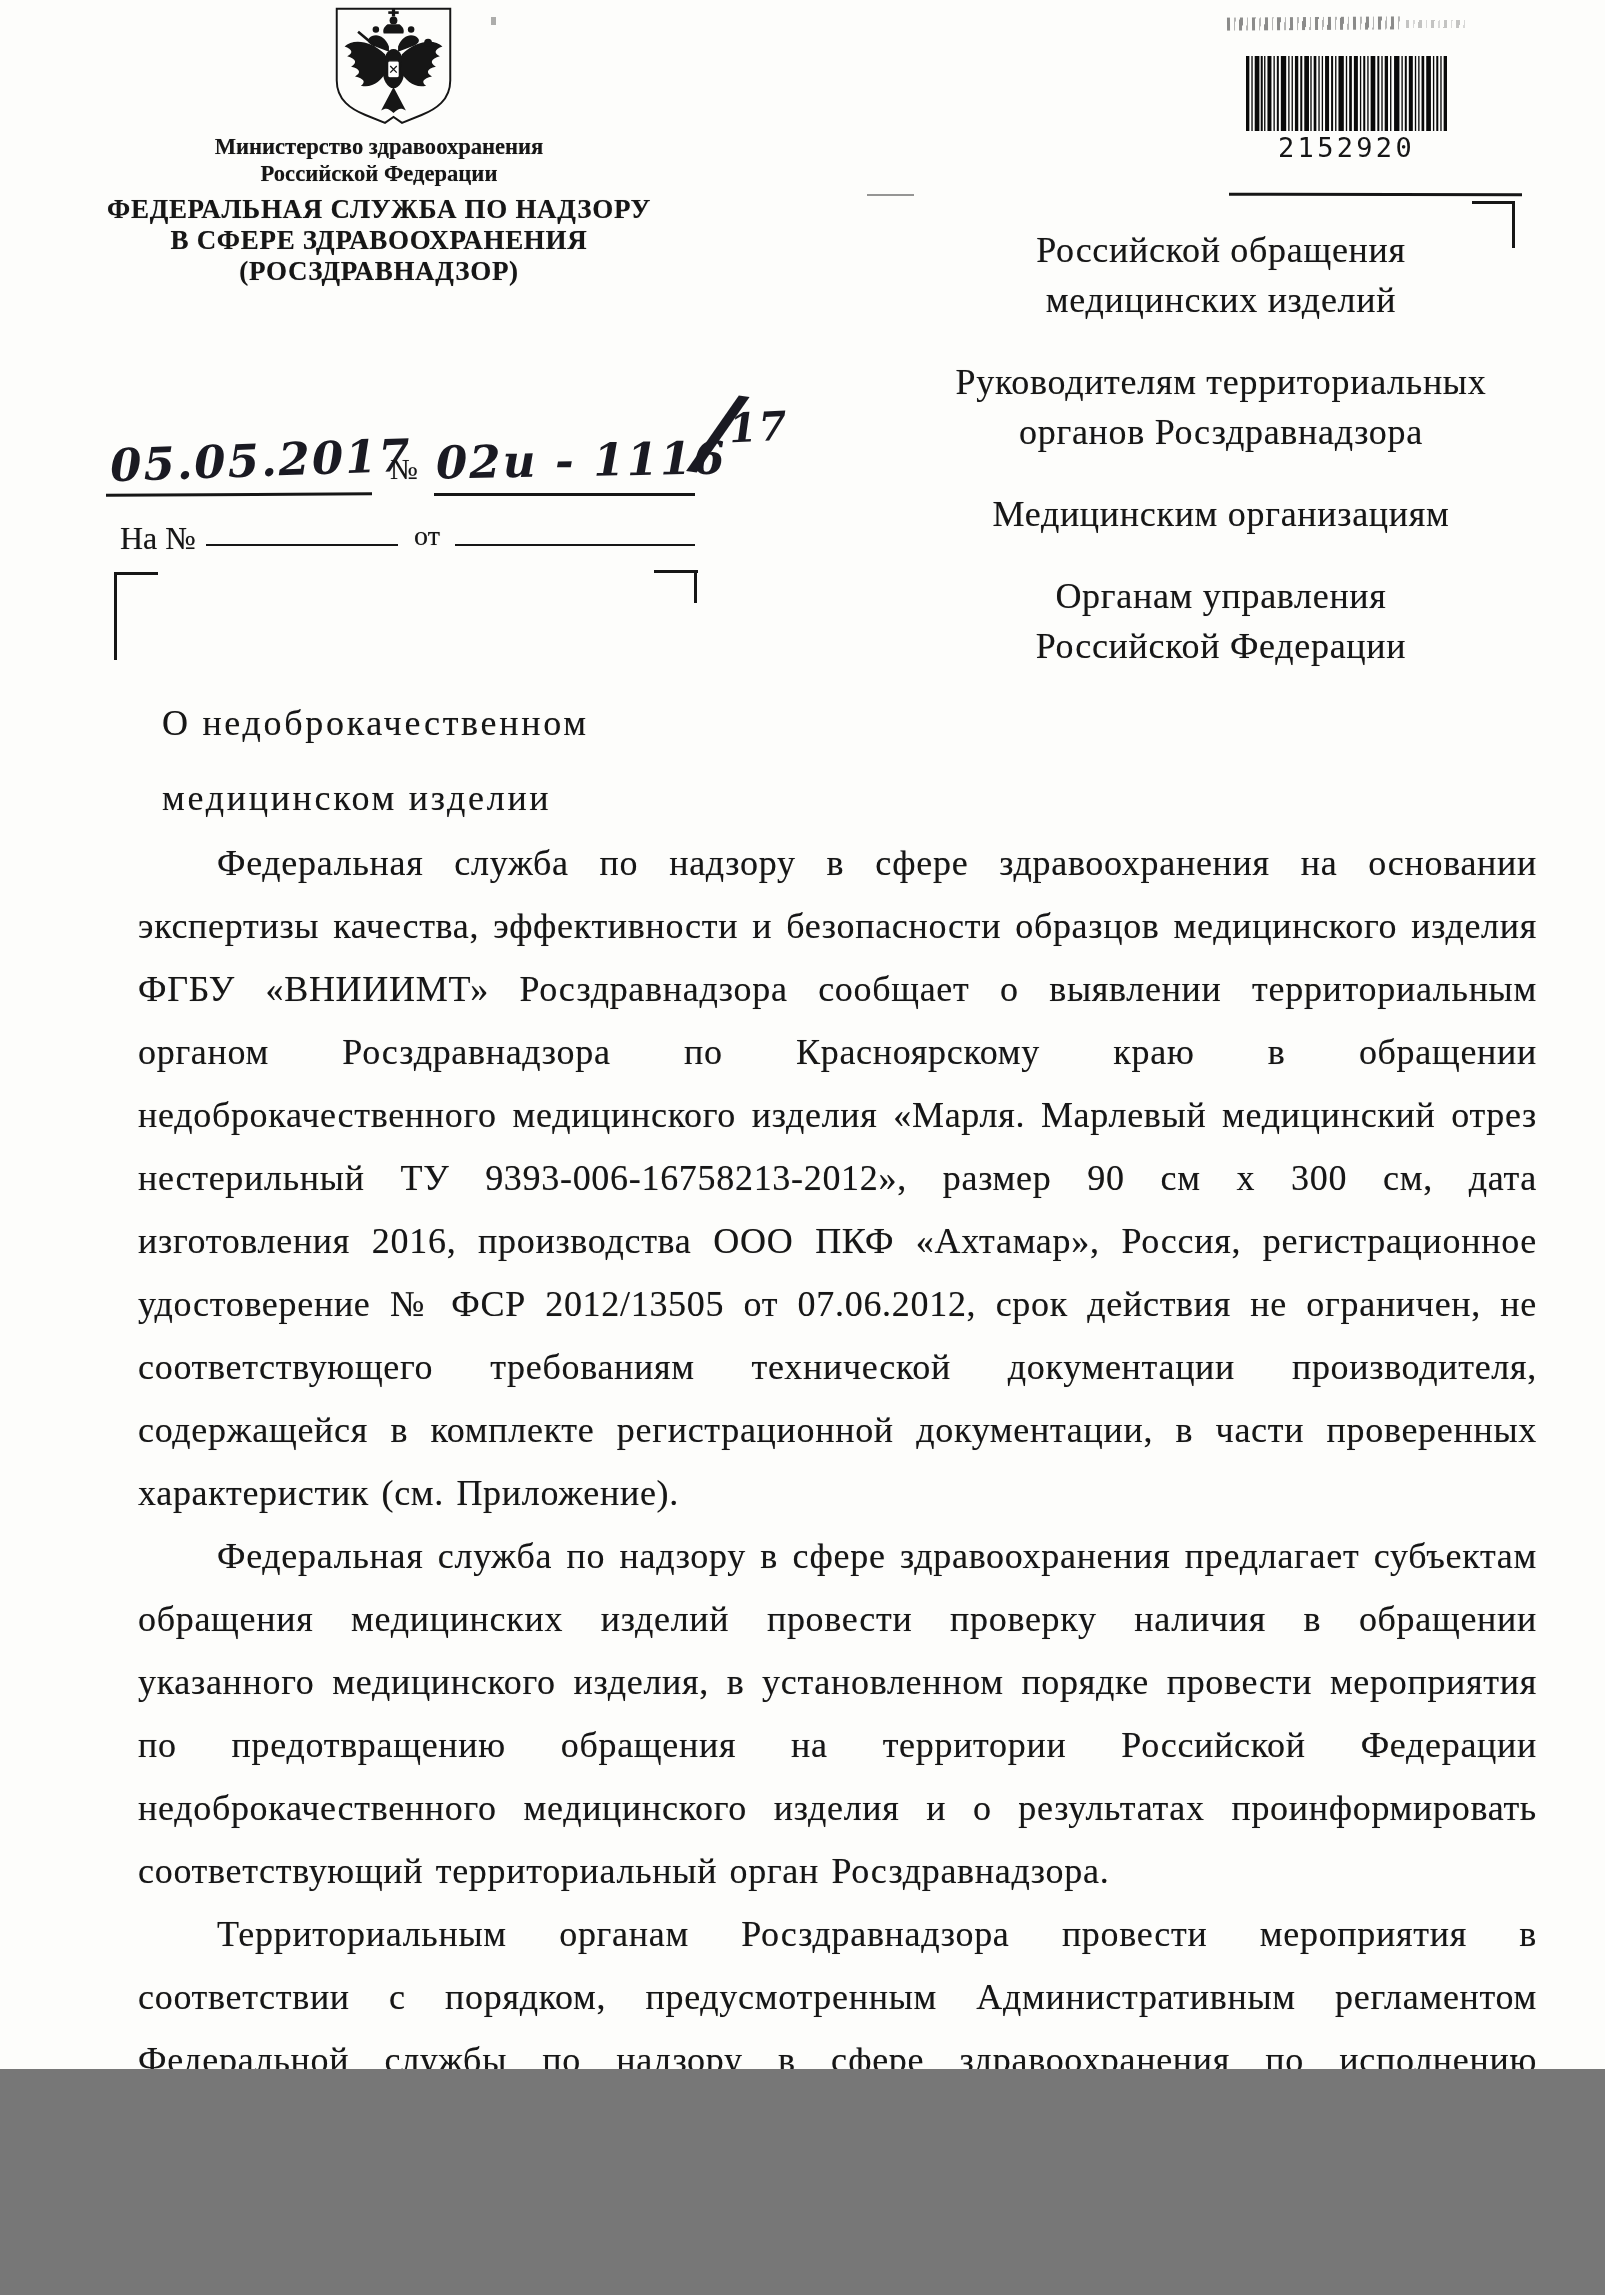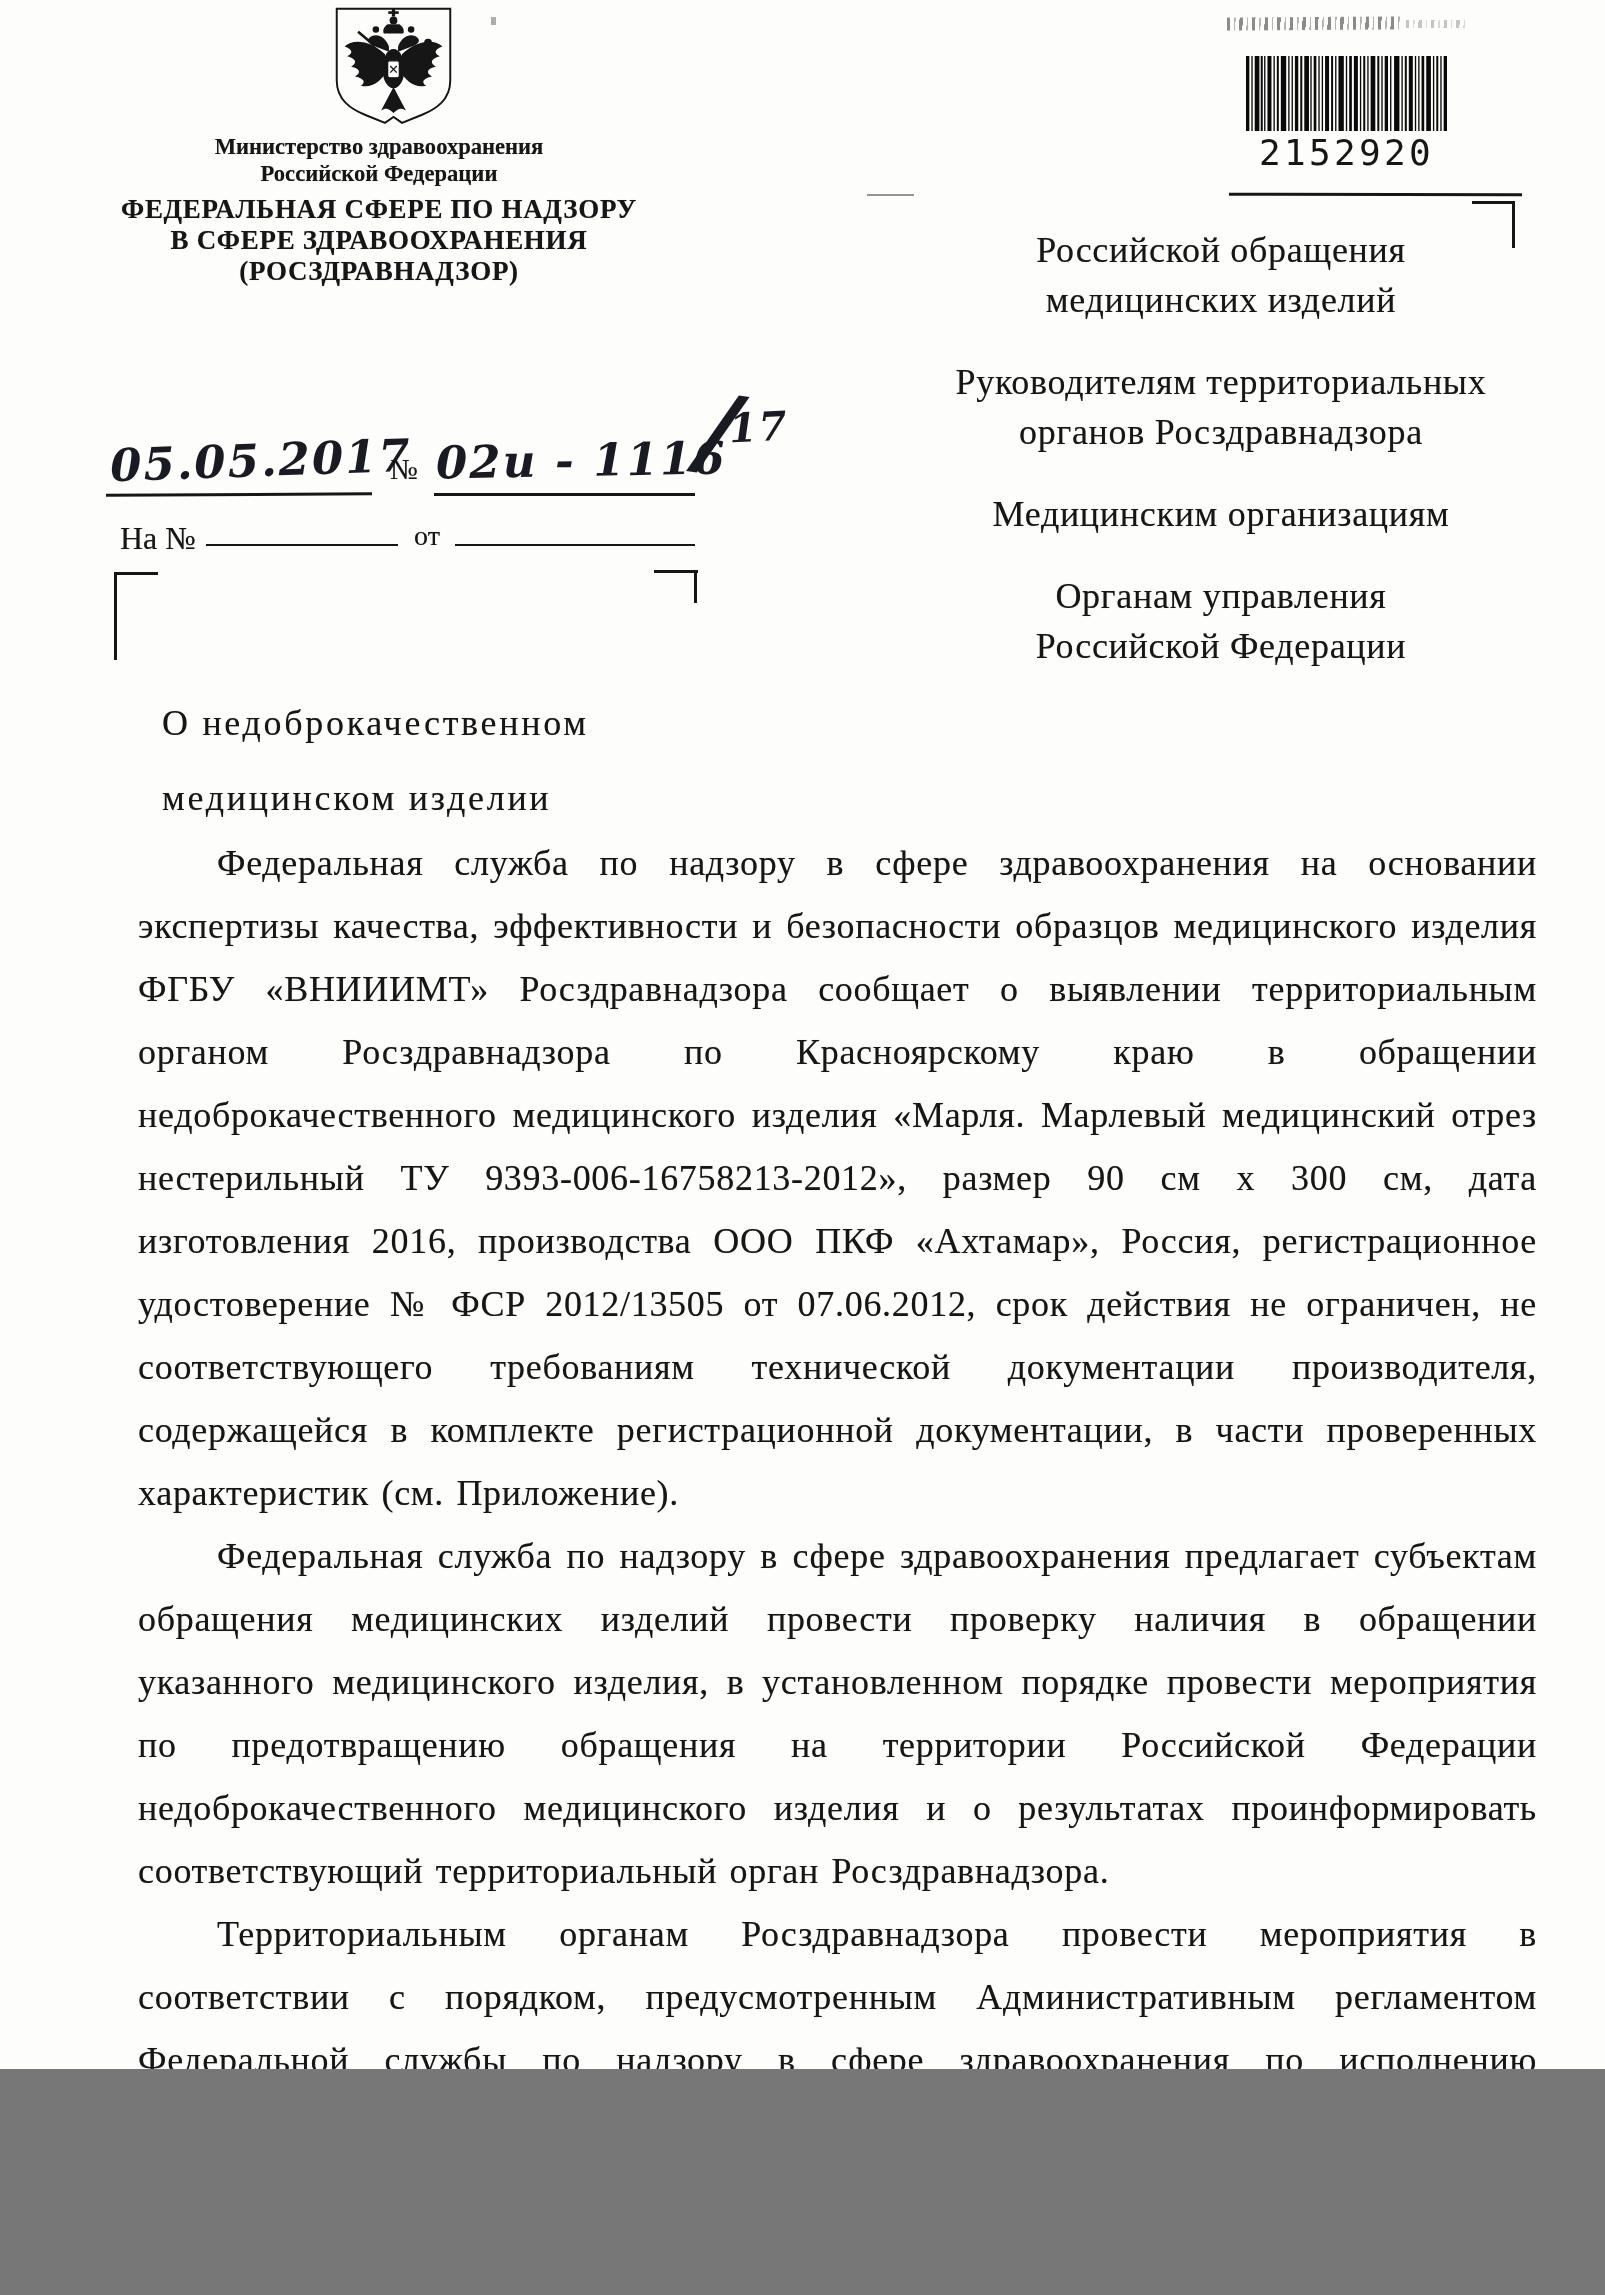--- a/index.html
+++ b/index.html
@@ -55,21 +55,21 @@
   
   #body-text { left: 138px; top: 832px; width: 1399px; font-size: 36px;
                line-height: 63px; letter-spacing: 0.7px; word-spacing: 2.7px;
                text-align: justify; }
   #body-text p { text-indent: 79px; }
 
   
   #barcode { left: 1246px; top: 56px; width: 201px; height: 75px; }
   #barcode-number { left: 1246px; top: 132px; width: 201px; text-align: center;
                     font-family: "DejaVu Sans Mono", monospace;
-                    font-size: 36px; letter-spacing: 3.3px; }
+                    font-size: 27px; letter-spacing: 3.3px; }
 
   
   .smudge {
     position: absolute;
     background: repeating-linear-gradient(93deg,
       rgba(45,45,45,.55) 0 3.3px, transparent 3.3px 7.3px,
       rgba(70,70,70,.40) 7.3px 8.7px, transparent 8.7px 12.6px);
     filter: blur(0.7px);
   }
 </style>
@@ -99,21 +99,21 @@
     <rect x="96" y="86" width="18" height="26" rx="3" fill="#fff" stroke="#161616" stroke-width="2"></rect>
     <path d="M100,94 L110,104 M110,94 L100,104" stroke="#161616" stroke-width="2"></path>
   </svg>
 
   <div id="ministry" class="abs lh-center ink">
     <div>Министерство здравоохранения</div>
     <div>Российской Федерации</div>
   </div>
 
   <div id="service" class="abs lh-center ink">
-    <div>ФЕДЕРАЛЬНАЯ СФЕРЕ ПО НАДЗОРУ</div>
+    <div>ФЕДЕРАЛЬНАЯ СЛУЖБА ПО НАДЗОРУ</div>
     <div>В СФЕРЕ ЗДРАВООХРАНЕНИЯ</div>
     <div>(РОСЗДРАВНАДЗОР)</div>
   </div>
 
 
   <span id="hw-date" class="abs hw">05.05.2017</span>
   <div class="rule" style="left:106px;top:493px;width:266px;height:2.7px;transform:rotate(-0.3deg);"></div>
   <span id="no-sign" class="abs ink">№</span>
   <span id="hw-number" class="abs hw">02и - 1116</span>
   <div class="rule" style="left:434px;top:493px;width:261px;height:2.7px;"></div>

